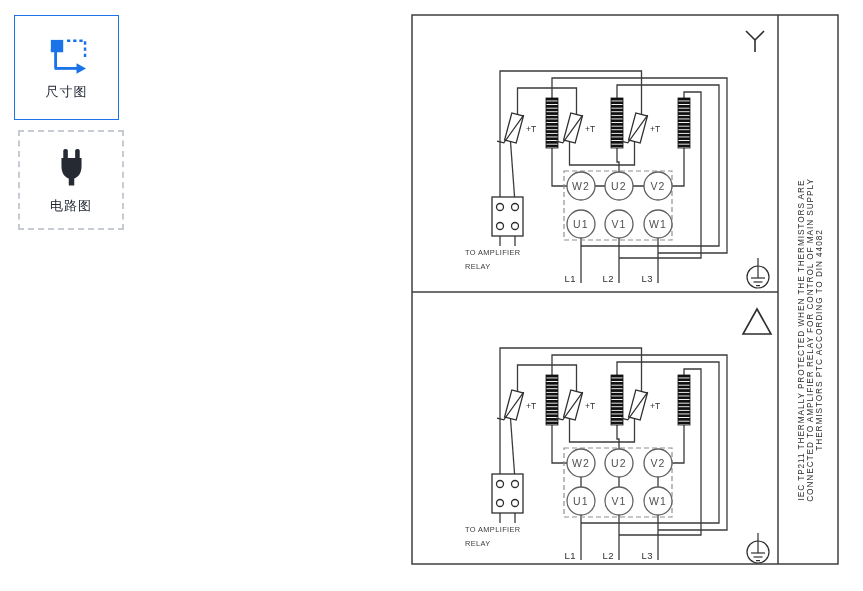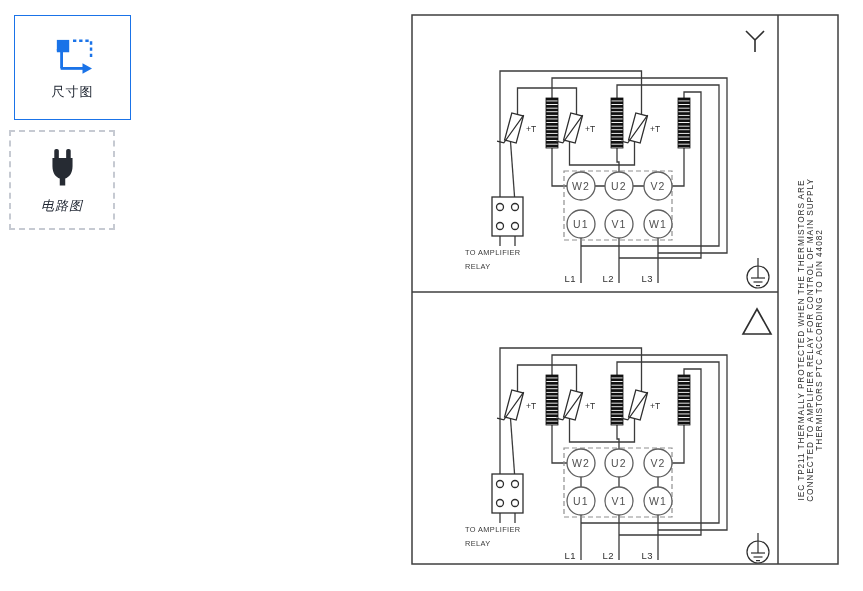--- a/index.html
+++ b/index.html
@@ -1,21 +1,21 @@
 <!DOCTYPE html>
 <html><head>
 <meta charset="utf-8">
 <style>
   html,body{margin:0;padding:0;background:#ffffff;}
   body{width:863px;height:591px;position:relative;overflow:hidden;
        font-family:"Liberation Sans",sans-serif;}
   .thumb{position:absolute;background:#fff;display:flex;flex-direction:column;
          align-items:center;justify-content:center;gap:9px;box-sizing:border-box;cursor:pointer;}
-  .thumb--selected{left:14px;top:15px;width:117px;height:105px;border:1px solid #1a73e8;}
-  .thumb--idle{left:9px;top:130px;width:106px;height:100px;border:2px dashed #c6cad2;font-style:italic;}
+  .thumb--selected{left:14px;top:15px;width:105px;height:105px;border:1px solid #1a73e8;}
+  .thumb--idle{left:18px;top:130px;width:106px;height:100px;border:2px dashed #c6cad2;}
   .thumb-label{font-size:13px;color:#1d2430;letter-spacing:1px;line-height:1;}
   svg text{font-family:"Liberation Sans",sans-serif;}
   .wire{fill:none;stroke:#3b3b3b;stroke-width:1.3;}
   .frame{fill:none;stroke:#3f3f3f;stroke-width:1.5;}
   .comp-stroke{stroke:#2e2e2e;stroke-width:1.3;fill:#ffffff;}
   .term-circle{fill:#ffffff;stroke:#5f5f5f;stroke-width:1.3;}
   .term-label{font-size:10.5px;letter-spacing:1.2px;fill:#4f4f4f;text-anchor:middle;}
   .mains-label{font-size:9.5px;letter-spacing:.5px;fill:#2f2f2f;text-anchor:end;}
   .caption{font-size:7.4px;letter-spacing:.4px;fill:#3a3a3a;}
   .tlabel{font-size:8.5px;fill:#2f2f2f;}

